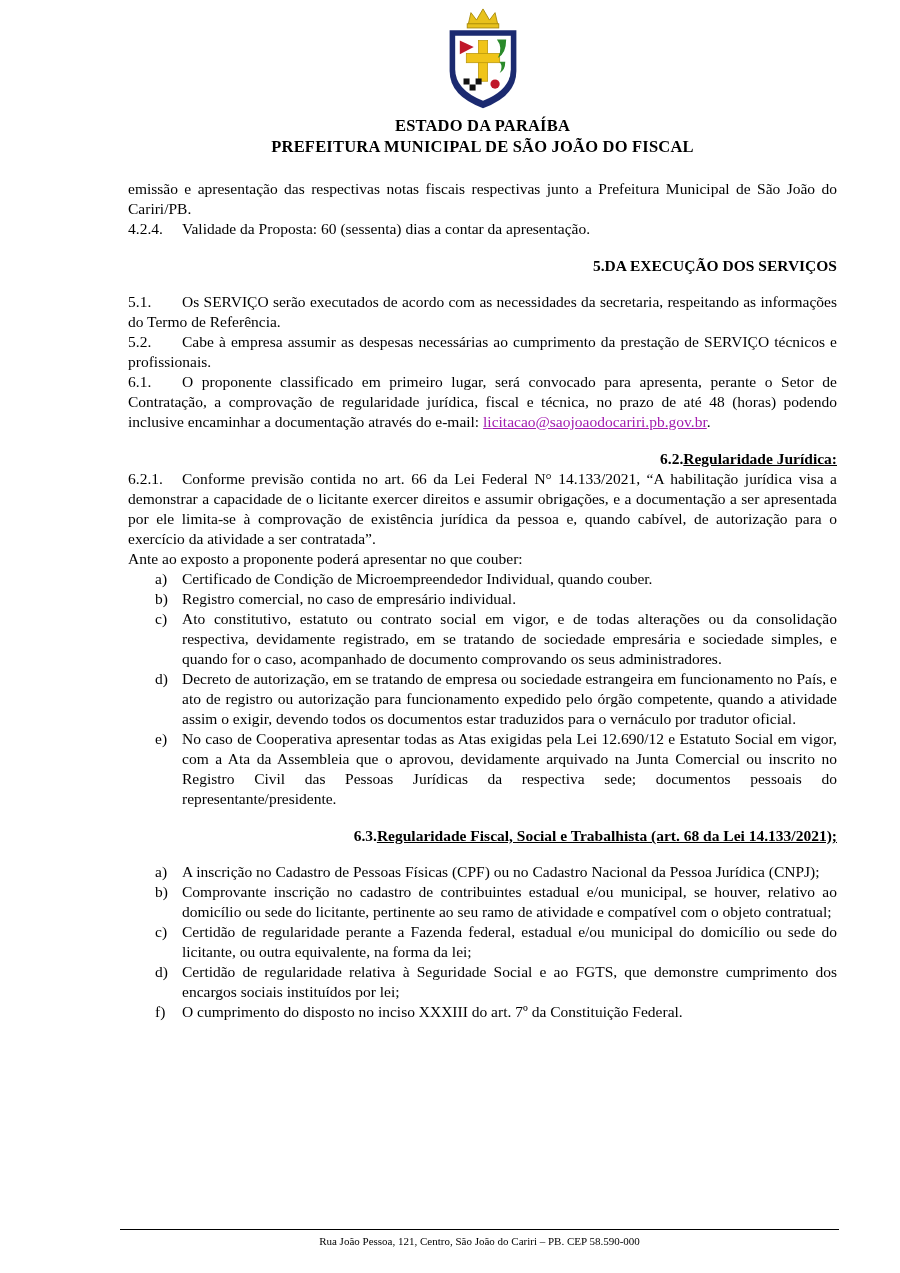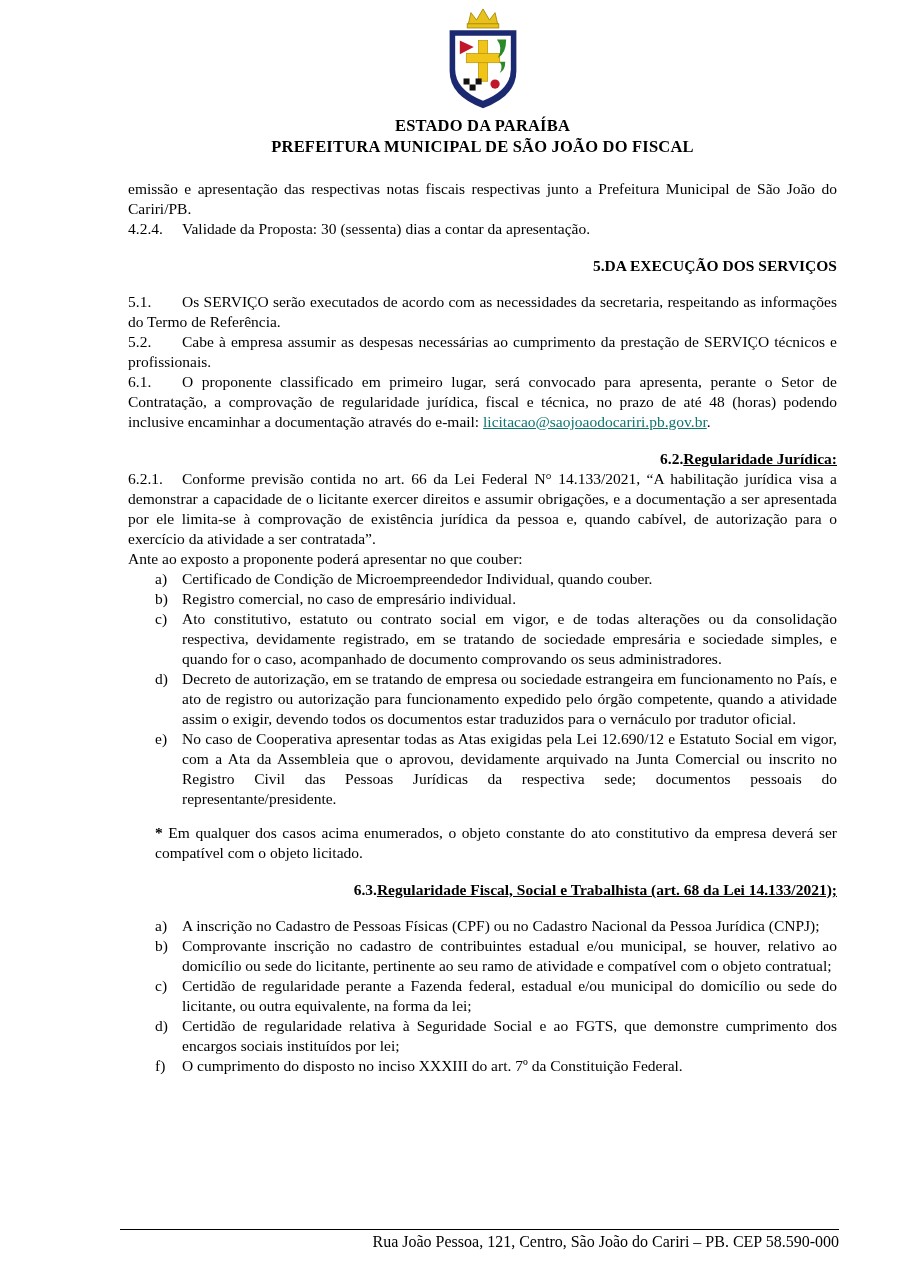--- a/index.html
+++ b/index.html
@@ -42,31 +42,31 @@
     text-align: justify;
     padding-left: 54px;
     text-indent: -27px;
   }
   .marker { display: inline-block; width: 27px; text-indent: 0; }
   .note-para {
     text-align: justify;
     margin-left: 27px;
   }
   .bold { font-weight: bold; }
-  .email-link { text-decoration: underline; color: #0f766e; cursor: pointer; }
+  .email-link { text-decoration: underline; color: #a21caf; cursor: pointer; }
   
   .doc-footer {
     position: absolute;
     left: 120px;
     right: 61px;
     bottom: 24px;
     border-top: 1px solid #000;
     padding-top: 4px;
-    text-align: right;
-    font-size: 16px;
+    text-align: center;
+    font-size: 11px;
     line-height: 15px;
   }
 </style>
 </head>
 <body>
 
 <div class="page">
 
   <header class="doc-header">
     <span class="logo-wrap">
@@ -98,21 +98,21 @@
       </svg>
     </span>
     <div class="doc-title">ESTADO DA PARAÍBA</div>
     <div class="doc-title">PREFEITURA MUNICIPAL DE SÃO JOÃO DO FISCAL</div>
   </header>
 
   <main>
 
     <div class="para">emissão e apresentação das respectivas notas fiscais respectivas junto a Prefeitura Municipal de São João do Cariri/PB.</div>
 
-    <div class="para"><span class="num">4.2.4.</span><span>Validade da Proposta: 30 (sessenta) dias a contar da apresentação.</span></div>
+    <div class="para"><span class="num">4.2.4.</span><span>Validade da Proposta: 60 (sessenta) dias a contar da apresentação.</span></div>
 
     <div class="para heading gap-above gap-below"><span class="num">5.</span><span>DA EXECUÇÃO DOS SERVIÇOS</span></div>
 
     <div class="para"><span class="num">5.1.</span><span>Os SERVIÇO serão executados de acordo com as necessidades da secretaria, respeitando as informações do Termo de Referência.</span></div>
 
     <div class="para"><span class="num">5.2.</span><span>Cabe à empresa assumir as despesas necessárias ao cumprimento da prestação de SERVIÇO técnicos e profissionais.</span></div>
 
 
     <div class="para"><span class="num">6.1.</span><span>O proponente classificado em primeiro lugar, será convocado para apresenta, perante o Setor de Contratação, a comprovação de regularidade jurídica, fiscal e técnica, no prazo de até 48 (horas) podendo inclusive encaminhar a documentação através do e-mail: </span><span class="email-link">licitacao@saojoaodocariri.pb.gov.br</span><span>.</span></div>
 
@@ -121,21 +121,20 @@
     <div class="para"><span class="num">6.2.1.</span><span>Conforme previsão contida no art. 66 da Lei Federal N° 14.133/2021, “A habilitação jurídica visa a demonstrar a capacidade de o licitante exercer direitos e assumir obrigações, e a documentação a ser apresentada por ele limita-se à comprovação de existência jurídica da pessoa e, quando cabível, de autorização para o exercício da atividade a ser contratada”.</span></div>
 
     <div class="para">Ante ao exposto a proponente poderá apresentar no que couber:</div>
 
     <div class="list-item"><span class="marker">a)</span><span>Certificado de Condição de Microempreendedor Individual, quando couber.</span></div>
     <div class="list-item"><span class="marker">b)</span><span>Registro comercial, no caso de empresário individual.</span></div>
     <div class="list-item"><span class="marker">c)</span><span>Ato constitutivo, estatuto ou contrato social em vigor, e de todas alterações ou da consolidação respectiva, devidamente registrado, em se tratando de sociedade empresária e sociedade simples, e quando for o caso, acompanhado de documento comprovando os seus administradores.</span></div>
     <div class="list-item"><span class="marker">d)</span><span>Decreto de autorização, em se tratando de empresa ou sociedade estrangeira em funcionamento no País, e ato de registro ou autorização para funcionamento expedido pelo órgão competente, quando a atividade assim o exigir, devendo todos os documentos estar traduzidos para o vernáculo por tradutor oficial.</span></div>
     <div class="list-item"><span class="marker">e)</span><span>No caso de Cooperativa apresentar todas as Atas exigidas pela Lei 12.690/12 e Estatuto Social em vigor, com a Ata da Assembleia que o aprovou, devidamente arquivado na Junta Comercial ou inscrito no Registro Civil das Pessoas Jurídicas da respectiva sede; documentos pessoais do representante/presidente.</span></div>
 
-    <div class="note-para small-gap-above"><span class="bold">*</span><span> Em qualquer dos casos acima enumerados, o objeto constante do ato constitutivo da empresa deverá ser compatível com o objeto licitado.</span></div>
 
     <div class="para heading gap-above gap-below"><span class="num">6.3.</span><span class="u">Regularidade Fiscal, Social e Trabalhista (art. 68 da Lei 14.133/2021);</span></div>
 
     <div class="list-item"><span class="marker">a)</span><span>A inscrição no Cadastro de Pessoas Físicas (CPF) ou no Cadastro Nacional da Pessoa Jurídica (CNPJ);</span></div>
     <div class="list-item"><span class="marker">b)</span><span>Comprovante inscrição no cadastro de contribuintes estadual e/ou municipal, se houver, relativo ao domicílio ou sede do licitante, pertinente ao seu ramo de atividade e compatível com o objeto contratual;</span></div>
     <div class="list-item"><span class="marker">c)</span><span>Certidão de regularidade perante a Fazenda federal, estadual e/ou municipal do domicílio ou sede do licitante, ou outra equivalente, na forma da lei;</span></div>
     <div class="list-item"><span class="marker">d)</span><span>Certidão de regularidade relativa à Seguridade Social e ao FGTS, que demonstre cumprimento dos encargos sociais instituídos por lei;</span></div>
     <div class="list-item"><span class="marker">f)</span><span>O cumprimento do disposto no inciso XXXIII do art. 7º da Constituição Federal.</span></div>
 
   </main>

